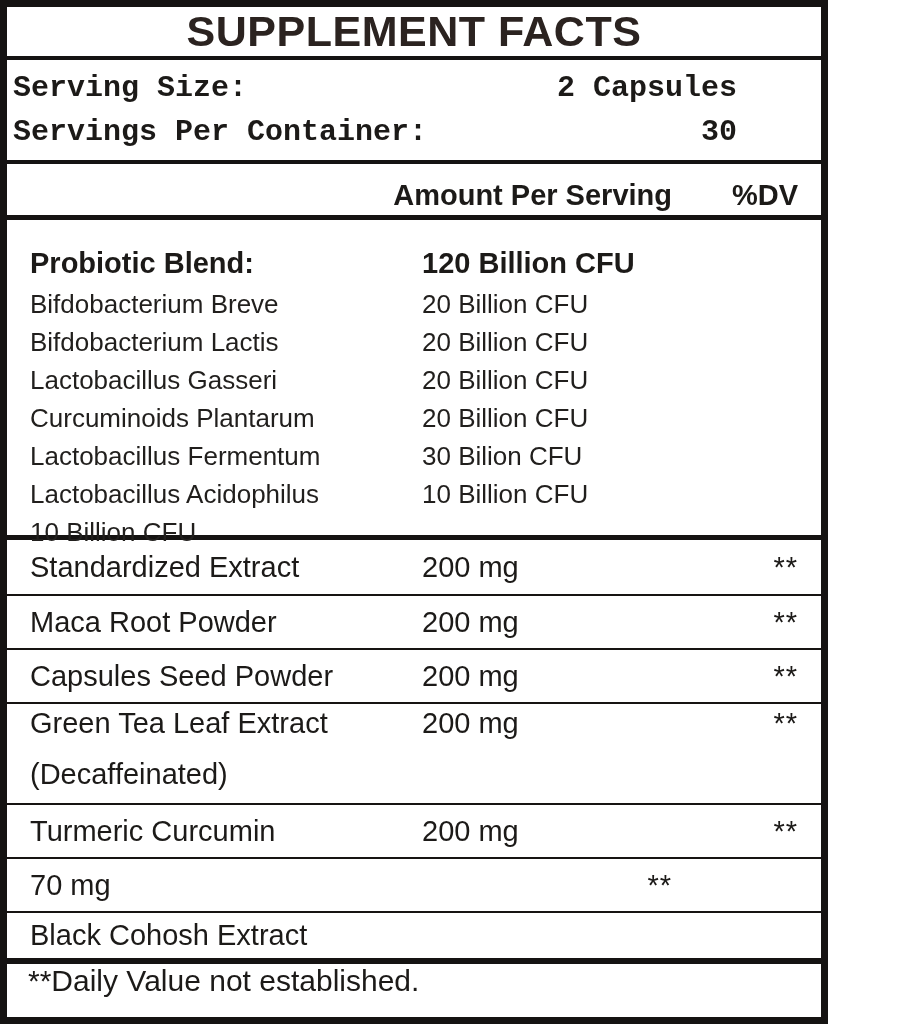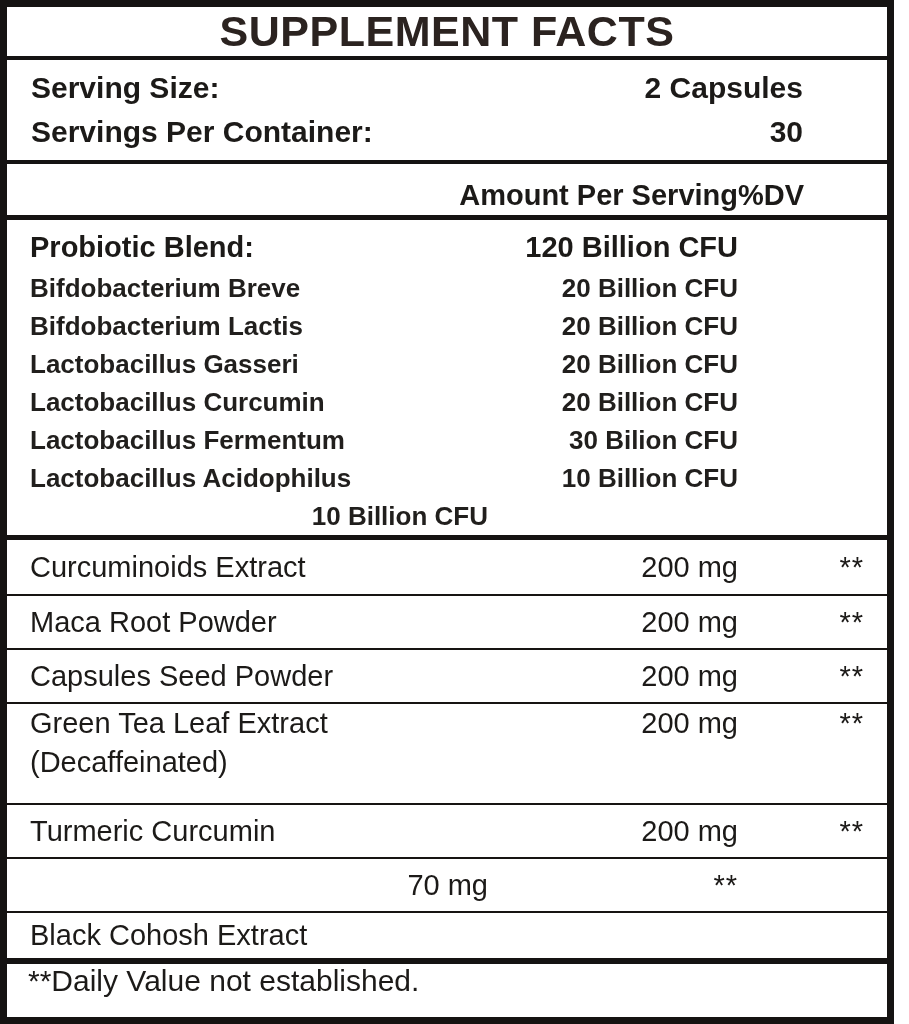--- a/index.html
+++ b/index.html
@@ -3,89 +3,89 @@
 <meta charset="utf-8">
 <style>
   * { box-sizing: border-box; margin: 0; padding: 0; }
   body {
     background: #ffffff;
     font-family: "Liberation Sans", sans-serif;
     width: 909px; height: 1024px;
     overflow: hidden;
   }
   .label {
-    width: 894px; height: 1024px;
+    width: 828px; height: 1024px;
     background: #ffffff;
     border: 7px solid #151312;
     color: #1c1a18;
     display: flex; flex-direction: column;
   }
   
   .title-section {
     height: 59px;
     border-bottom: 4px solid #151312;
     display: flex; align-items: center; justify-content: center;
   }
   .title {
     font-size: 43px; font-weight: 800; letter-spacing: 0.5px;
     color: #2b2320; white-space: nowrap;
   }
   
   .serving-section {
     height: 104px;
     border-bottom: 4px solid #151312;
-    padding: 7px 84px 7px 24px;
-    display: flex; flex-direction: column; justify-content: center; gap: 2px;
+    padding: 7px 84px 7px 6px;
+    display: flex; flex-direction: column; justify-content: center; gap: 2px; font-family: Liberation Mono, monospace;
   }
   .serving-row {
     height: 42px;
     display: flex; justify-content: space-between; align-items: center;
     font-size: 30px; font-weight: 700;
     white-space: nowrap;
   }
   
   .col-header-row {
     height: 50px;
     border-bottom: 5px solid #151312;
     display: flex; justify-content: flex-end; align-items: center;
     padding: 0 23px;
     font-size: 29px; font-weight: 700; white-space: nowrap; margin-top: 12px;
   }
-  .col-header-dv { width: 126px; text-align: left; }
+  .col-header-dv { width: 126px; text-align: right; }
   
   .grid-row {
     display: grid;
     grid-template-columns: 1fr 250px 126px;
     padding: 0 23px;
     align-items: center;
     white-space: nowrap;
   }
-  .amount-cell { text-align: right; }
+  .amount-cell { text-align: left; }
   .dv-cell { text-align: right; letter-spacing: 1px; }
   
   .prob-section {
     height: 320px;
     border-bottom: 5px solid #151312;
-    padding-top: 5px;
+    padding-top: 21px;
   }
   .prob-header-row { height: 44px; font-size: 29px; font-weight: 700; }
-  .prob-row { height: 38px; font-size: 26px; font-weight: 700; color: #211f1d; }
+  .prob-row { height: 38px; font-size: 26px; font-weight: 400; color: #211f1d; }
   
   .ing-row {
     border-bottom: 2px solid #171412;
     font-size: 29px; font-weight: 400;
     height: 54px;
   }
   .row-ashwagandha { height: 56px; }
   .row-green-tea {
     height: 101px;
     align-items: start;
   }
   .row-green-tea .name-cell { line-height: 38px; }
-  .sub-name { margin-top: 1px; }
+  .sub-name { margin-top: 13px; }
   .row-black-cohosh { height: 45px; border-bottom: none; }
   
   .footnote-row {
     height: 59px;
     border-top: 6px solid #151312;
     display: flex; align-items: center;
     padding: 0 23px 19px 21px;
     font-size: 30px; font-weight: 400;
   }
 </style>
@@ -129,21 +129,21 @@
       <span class="name-cell">Bifdobacterium Lactis</span>
       <span class="amount-cell">20 Billion CFU</span>
       <span class="dv-cell"></span>
     </div>
     <div class="grid-row prob-row">
       <span class="name-cell">Lactobacillus Gasseri</span>
       <span class="amount-cell">20 Billion CFU</span>
       <span class="dv-cell"></span>
     </div>
     <div class="grid-row prob-row">
-      <span class="name-cell">Lactobacillus Curcumin</span>
+      <span class="name-cell">Curcuminoids Plantarum</span>
       <span class="amount-cell">20 Billion CFU</span>
       <span class="dv-cell"></span>
     </div>
     <div class="grid-row prob-row">
       <span class="name-cell">Lactobacillus Fermentum</span>
       <span class="amount-cell">30 Bilion CFU</span>
       <span class="dv-cell"></span>
     </div>
     <div class="grid-row prob-row">
       <span class="name-cell">Lactobacillus Acidophilus</span>
@@ -151,21 +151,21 @@
       <span class="dv-cell"></span>
     </div>
     <div class="grid-row prob-row">
       <span class="amount-cell">10 Billion CFU</span>
       <span class="dv-cell"></span>
     </div>
   </div>
 
   <div class="ingredients">
     <div class="grid-row ing-row row-ashwagandha">
-      <span class="name-cell">Curcuminoids Extract</span>
+      <span class="name-cell">Standardized Extract</span>
       <span class="amount-cell">200 mg</span>
       <span class="dv-cell">**</span>
     </div>
     <div class="grid-row ing-row">
       <span class="name-cell">Maca Root Powder</span>
       <span class="amount-cell">200 mg</span>
       <span class="dv-cell">**</span>
     </div>
     <div class="grid-row ing-row">
       <span class="name-cell">Capsules Seed Powder</span>

